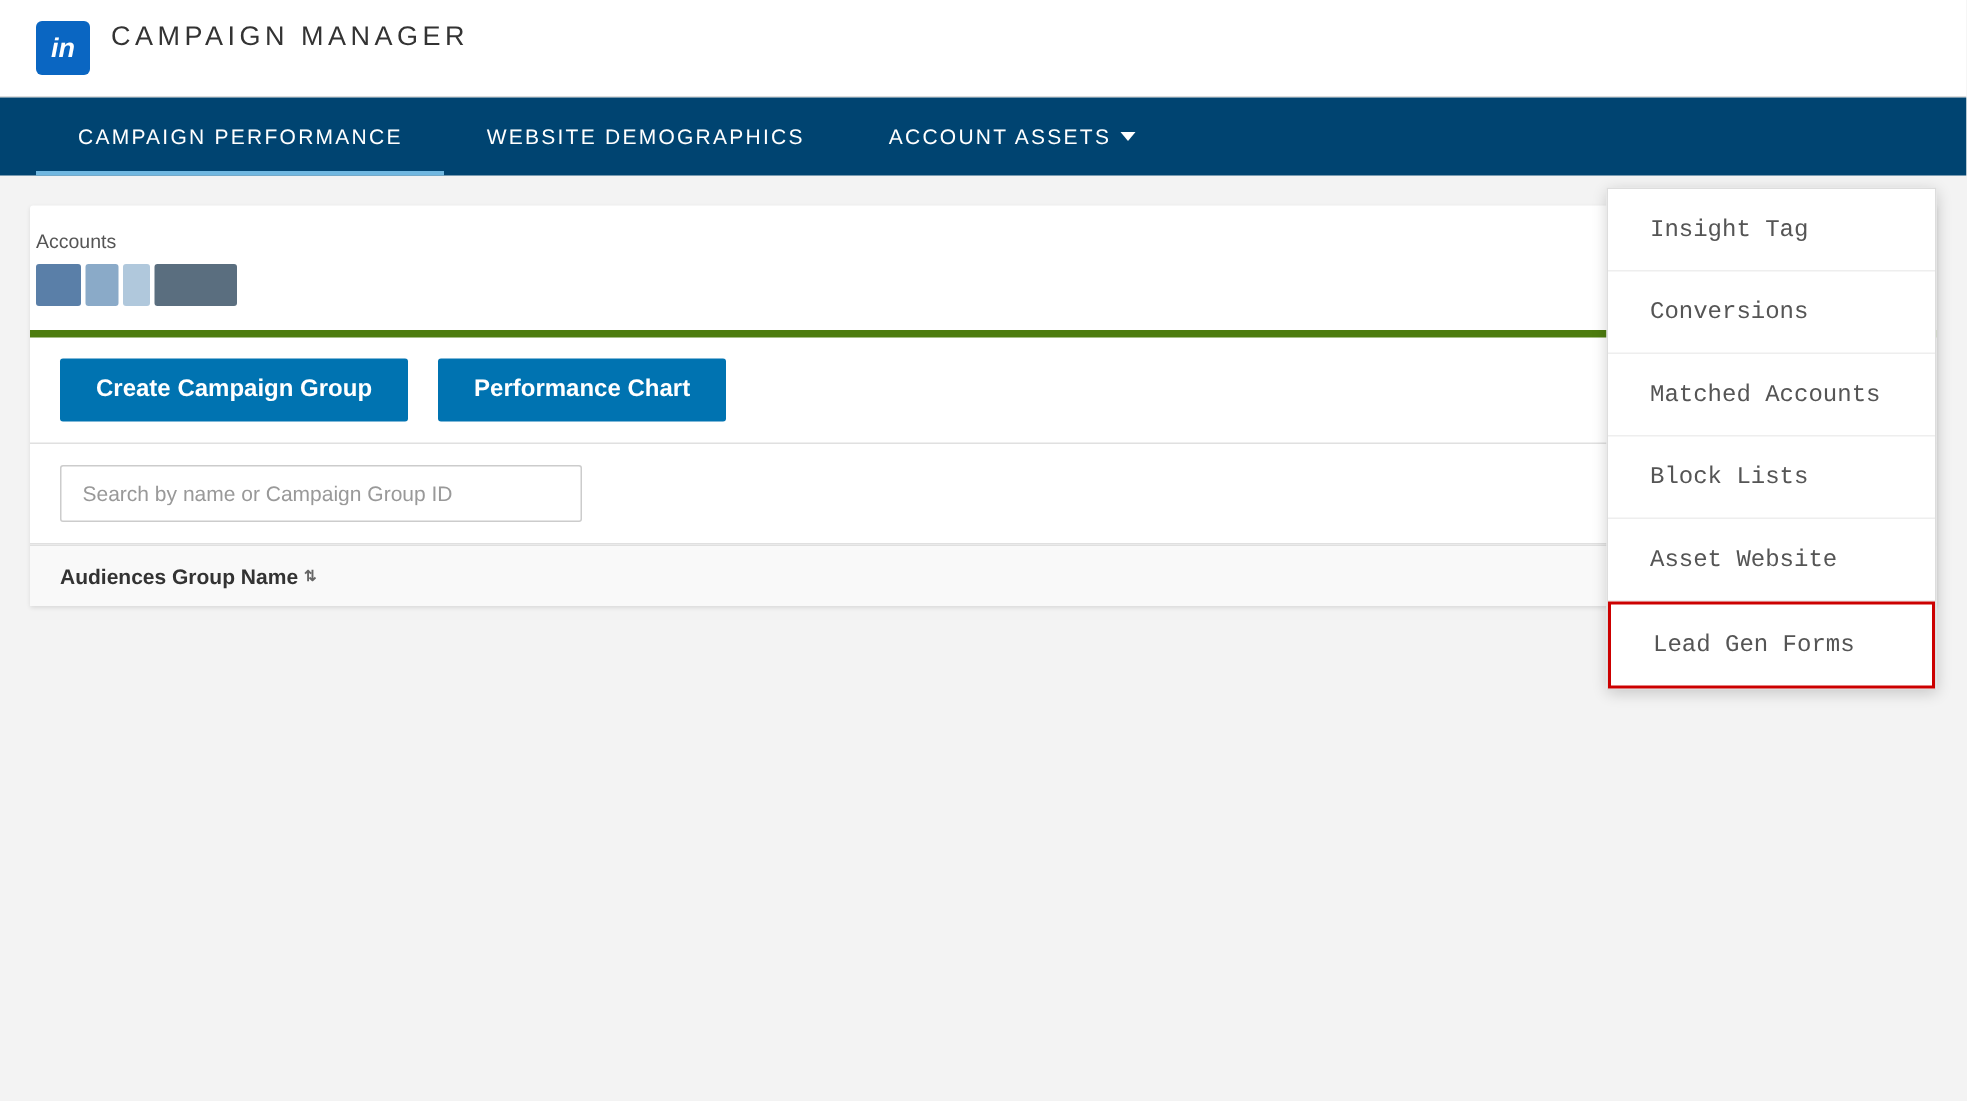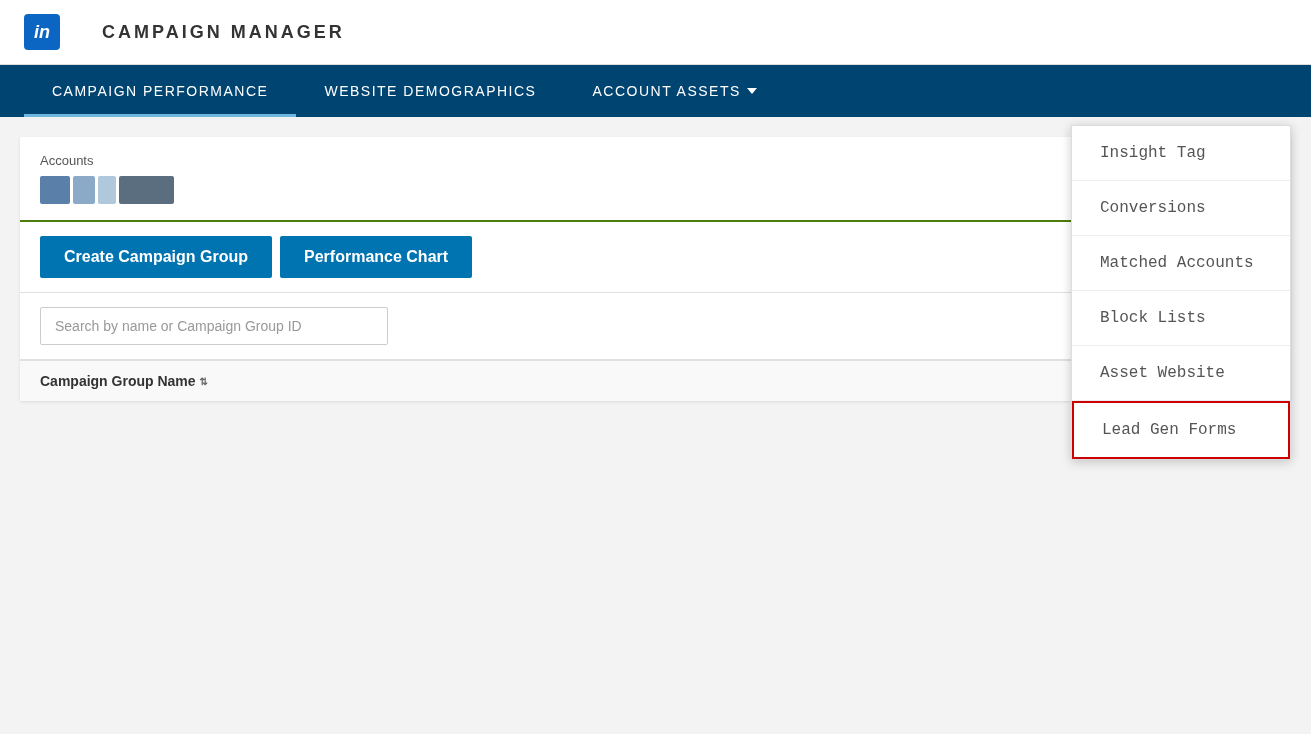--- a/index.html
+++ b/index.html
@@ -3,41 +3,39 @@
   <meta charset="utf-8">
   <style>
     * { box-sizing: border-box; margin: 0; padding: 0; }
     body { font-family: Arial, sans-serif; background: #f3f3f3; width: 1311px; height: 734px; overflow: hidden; }
 
     
     .header {
       background: #fff;
       padding: 14px 24px;
       display: flex;
-      align-items: center;
       border-bottom: 1px solid #ddd;
-      gap: 28px;
     }
     .linkedin-logo {
       background: #0a66c2;
       color: #fff;
       font-weight: bold;
       font-size: 18px;
       width: 36px;
       height: 36px;
       display: flex;
       align-items: center;
       justify-content: center;
       border-radius: 4px;
       margin-right: 14px;
       font-style: italic;
     }
     .app-title {
       font-size: 18px;
-      font-weight: bold;
+      font-weight: normal;
       letter-spacing: 3px;
       color: #333;
       text-transform: uppercase;
     }
 
     
     .nav-bar {
       background: #004471;
       display: flex;
       align-items: stretch;
@@ -83,22 +81,22 @@
     }
 
     .content-box {
       background: #fff;
       margin: 20px;
       border-radius: 2px;
       box-shadow: 0 1px 3px rgba(0,0,0,0.1);
     }
 
     .accounts-section {
-      padding: 16px 20px;
-      border-bottom: 2px solid #4d7c0f;
+      padding: 16px 4px;
+      border-bottom: 5px solid #4d7c0f;
     }
     .accounts-label {
       font-size: 13px;
       color: #555;
       margin-bottom: 8px;
     }
     .account-placeholder {
       display: flex;
       gap: 3px;
     }
@@ -107,21 +105,21 @@
       border-radius: 2px;
     }
     .block-blue-dark { width: 30px; background: #5a7fa8; }
     .block-blue-mid { width: 22px; background: #8aaac8; }
     .block-blue-light { width: 18px; background: #b0c8dc; }
     .block-gray { width: 55px; background: #5a6e7f; }
 
     .actions-section {
       padding: 14px 20px;
       display: flex;
-      gap: 8px;
+      gap: 20px;
       border-bottom: 1px solid #e0e0e0;
       align-items: center;
     }
 
     .btn-primary {
       background: #0073b1;
       color: #fff;
       border: none;
       padding: 12px 24px;
       font-size: 16px;
@@ -255,21 +253,21 @@
       <button class="btn-primary">Create Campaign Group</button>
       <button class="btn-primary">Performance Chart</button>
     </div>
 
     <div class="search-section">
       <input class="search-input" type="text" placeholder="Search by name or Campaign Group ID" style="">
     </div>
 
     <div class="table-header-row">
       <div class="table-col-header">
-        <span>Campaign Group Name</span>
+        <span>Audiences Group Name</span>
         <span class="sort-icon">⇅</span>
       </div>
       <div class="table-col-header">
         <span>Status</span>
         <span class="sort-icon">⇅</span>
       </div>
     </div>
 
   </div>
 </div>

